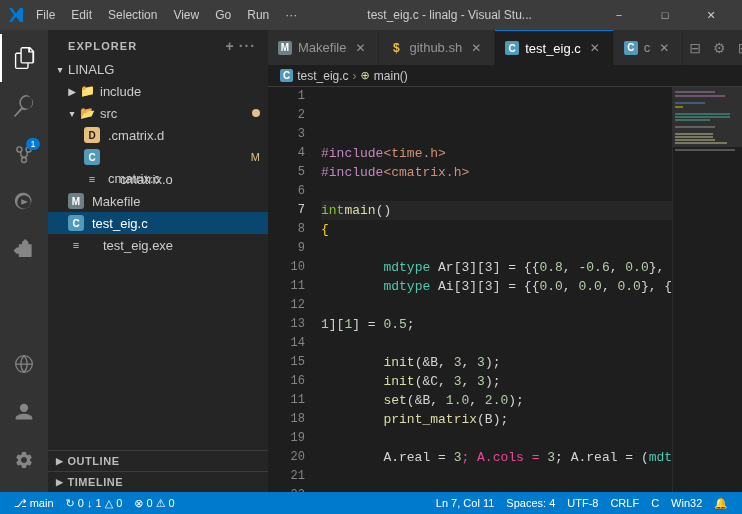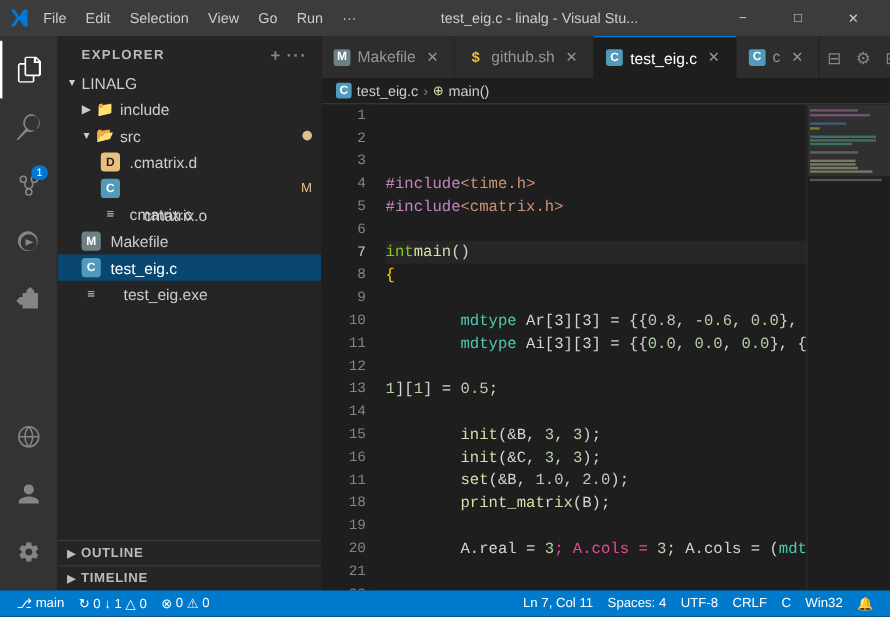--- a/index.html
+++ b/index.html
@@ -643,21 +643,21 @@
         <div class="code-line"><span style="color:#d4d4d4;">        </span><span class="type">mdtype</span><span class="op"> Ar[3][3] = {{</span><span class="num">0.8</span><span class="op">, </span><span class="op">-</span><span class="num">0.6</span><span class="op">, </span><span class="num">0.0</span><span class="op">}, {</span></div>
         <div class="code-line"><span style="color:#d4d4d4;">        </span><span class="type">mdtype</span><span class="op"> Ai[3][3] = {{</span><span class="num">0.0</span><span class="op">, </span><span class="num">0.0</span><span class="op">, </span><span class="num">0.0</span><span class="op">}, {</span></div>
         <div class="code-line">&nbsp;</div>
         <div class="code-line"><span class="num">1</span><span style="color:#d4d4d4;">][</span><span class="num">1</span><span style="color:#d4d4d4;">] = </span><span class="num">0.5</span><span style="color:#d4d4d4;">;</span></div>
         <div class="code-line">&nbsp;</div>
         <div class="code-line"><span style="color:#d4d4d4;">        </span><span class="fn">init</span><span style="color:#d4d4d4;">(&amp;B, </span><span class="num">3</span><span style="color:#d4d4d4;">, </span><span class="num">3</span><span style="color:#d4d4d4;">);</span></div>
         <div class="code-line"><span style="color:#d4d4d4;">        </span><span class="fn">init</span><span style="color:#d4d4d4;">(&amp;C, </span><span class="num">3</span><span style="color:#d4d4d4;">, </span><span class="num">3</span><span style="color:#d4d4d4;">);</span></div>
         <div class="code-line"><span style="color:#d4d4d4;">        </span><span class="fn">set</span><span style="color:#d4d4d4;">(&amp;B, </span><span class="num">1.0</span><span style="color:#d4d4d4;">, </span><span class="num">2.0</span><span style="color:#d4d4d4;">);</span></div>
         <div class="code-line"><span style="color:#d4d4d4;">        </span><span class="fn">print_matrix</span><span style="color:#d4d4d4;">(B);</span></div>
         <div class="code-line">&nbsp;</div>
-        <div class="code-line"><span style="color:#d4d4d4;">        A.real = </span><span class="num">3</span><span style="color:#ec4899;">; A.cols = </span><span class="num">3</span><span style="color:#d4d4d4;">; A.cols = (</span><span class="type">mdtype</span></div>
+        <div class="code-line"><span style="color:#d4d4d4;">        A.real = </span><span class="num">3</span><span style="color:#ec4899;">; A.cols = </span><span class="num">3</span><span style="color:#d4d4d4;">; A.real = (</span><span class="type">mdtype</span></div>
         <div class="code-line">&nbsp;</div>
       </div>
 
       <div id="minimap">
         <div class="minimap-highlight"></div>
         <div class="minimap-content" style="padding:4px 2px;">
           <div style="background:#c586c0;height:2px;width:40px;margin-bottom:2px;opacity:0.7;"></div>
           <div style="background:#c586c0;height:2px;width:50px;margin-bottom:2px;opacity:0.7;"></div>
           <div style="height:3px;"></div>
           <div style="background:#569cd6;height:2px;width:30px;margin-bottom:2px;opacity:0.7;"></div>

